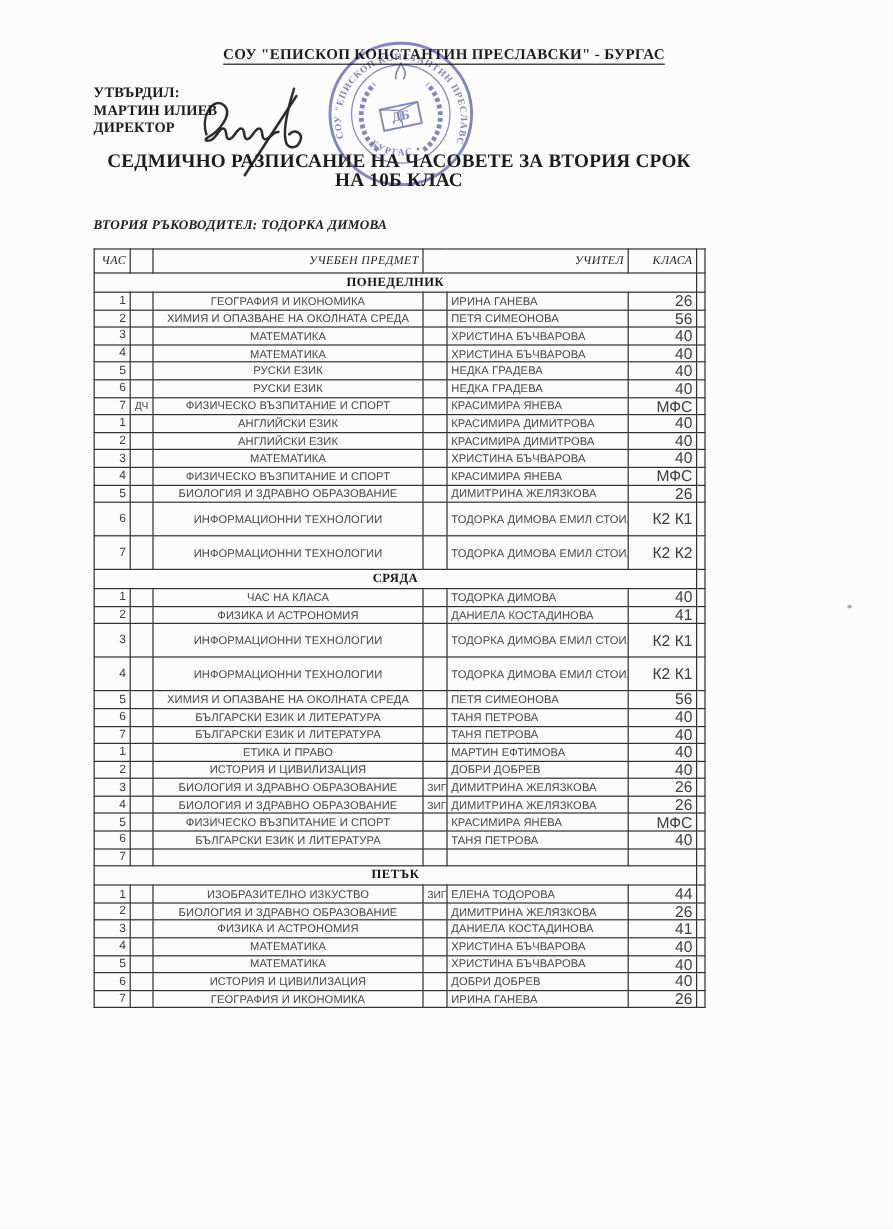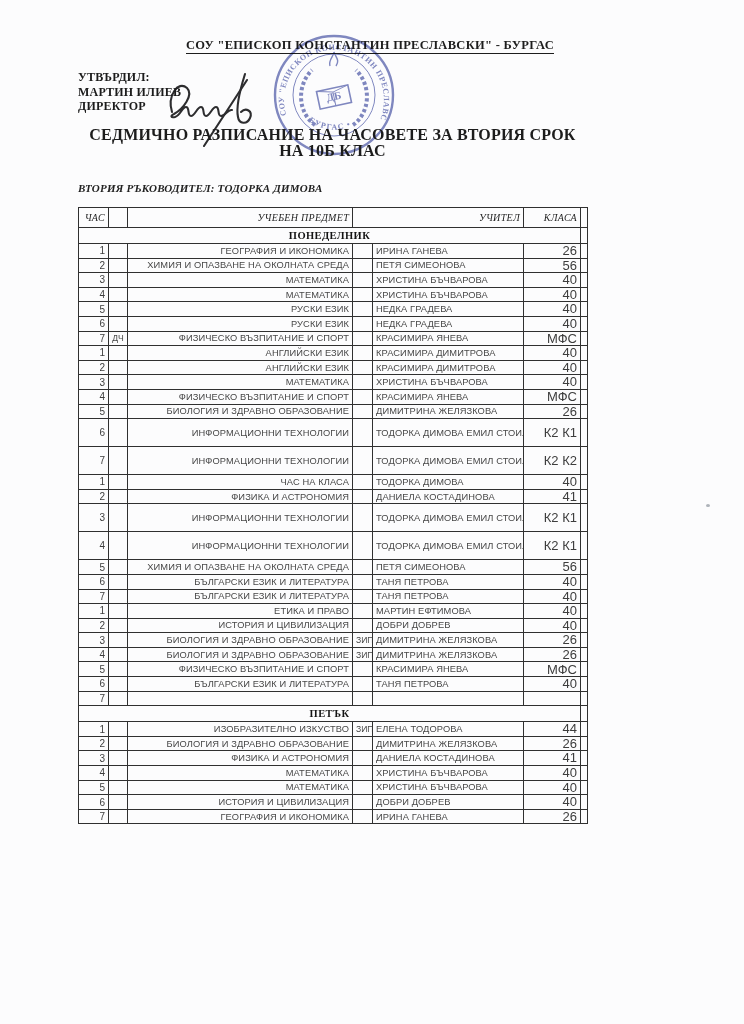--- a/index.html
+++ b/index.html
@@ -51,21 +51,21 @@
   tr.day-row{height:16px;padding-left:44px;}
   tr.day-row td{
     border-top-width:1.7px;border-bottom-width:1.7px;
     font-family:"Liberation Serif",serif;font-weight:bold;
     font-size:10.5px;color:#141414;text-align:center;letter-spacing:.4px;
   }
   tr.data-row{height:14.6px;}
   tr.data-row.tall{height:28px;}
   td.hour-cell{font-size:10px;color:#3d3d3d;text-align:right;padding-right:4px;}
   td.mark-cell{font-size:8.6px;color:#474747;text-align:center;padding:0 1px;letter-spacing:0;}
-  td.subject-cell{font-size:9.3px;color:#474747;text-align:right;padding-left:4px;letter-spacing:.1px;}
+  td.subject-cell{font-size:9.3px;color:#474747;text-align:center;padding-left:4px;letter-spacing:.1px;}
   td.teacher-cell{font-size:9.3px;color:#474747;text-align:left;padding-left:4px;letter-spacing:.1px;
     white-space:pre-line;line-height:12px;}
   td.room-cell{font-size:13px;color:#3d3d3d;text-align:right;white-space:pre-line;line-height:13.5px;}
   td.edge{padding:0;}
   td.valign-bottom{vertical-align:bottom;padding-bottom:1px;}
   .speck{position:absolute;left:706px;top:504px;width:4px;height:3px;background:#9aa0a8;border-radius:50%;opacity:.8;}
 </style>
 </head>
 <body>
 
@@ -273,20 +273,24 @@
           <td class="hour-cell valign-bottom">7</td>
           <td class="mark-cell"></td>
           <td class="subject-cell">ИНФОРМАЦИОННИ ТЕХНОЛОГИИ</td>
           <td class="mark-cell"></td>
           <td class="teacher-cell">ТОДОРКА ДИМОВА
 ЕМИЛ СТОИЛОВ</td>
           <td class="room-cell">К2
 К2</td>
           <td class="edge"></td>
         </tr>
+        <tr class="day-row">
+          <td colspan="6">СРЯДА</td>
+          <td class="edge"></td>
+        </tr>
         <tr class="data-row">
           <td class="hour-cell">1</td>
           <td class="mark-cell"></td>
           <td class="subject-cell">ЧАС НА КЛАСА</td>
           <td class="mark-cell"></td>
           <td class="teacher-cell">ТОДОРКА ДИМОВА</td>
           <td class="room-cell">40</td>
           <td class="edge"></td>
         </tr>
         <tr class="data-row">

